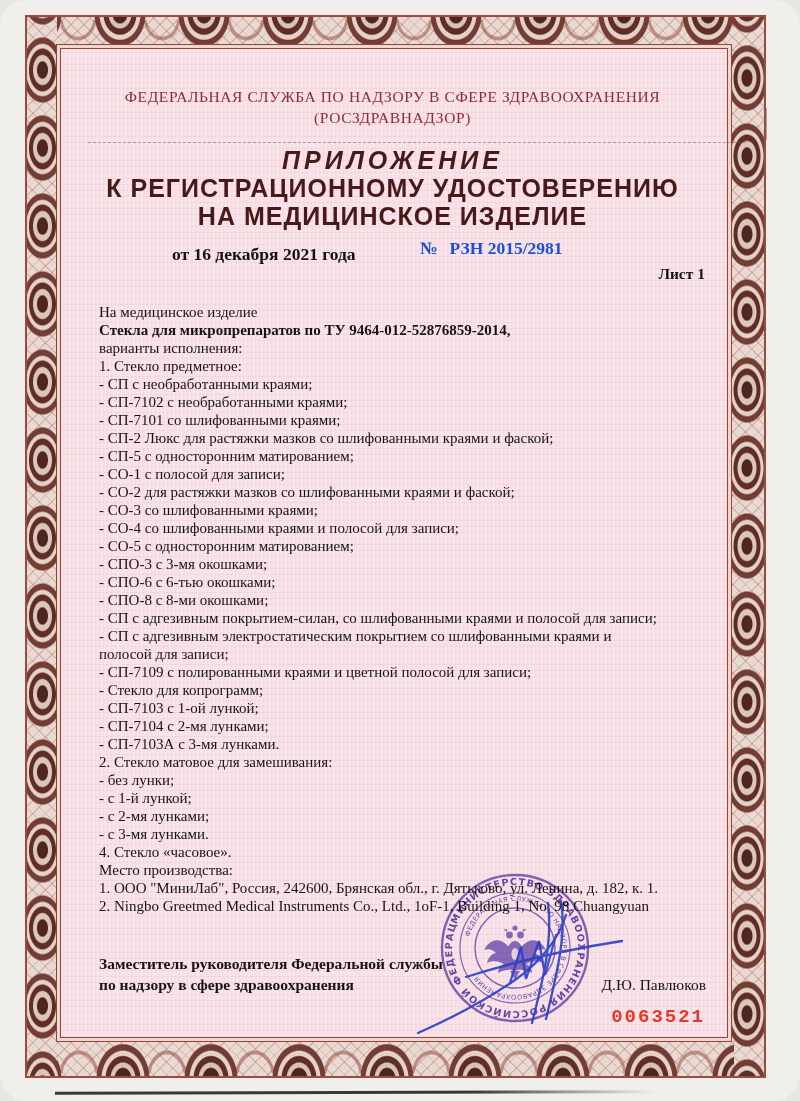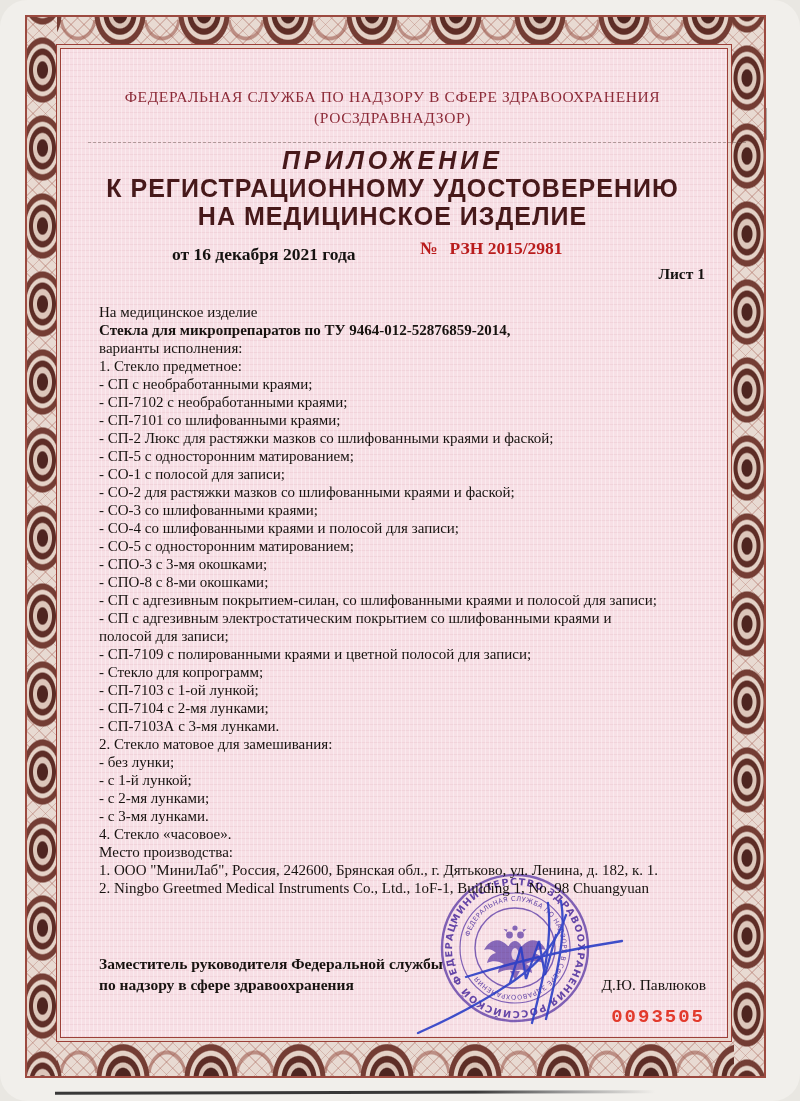--- a/index.html
+++ b/index.html
@@ -55,21 +55,21 @@
   .content{position:absolute;inset:0;z-index:3;}
   .agency{position:absolute;left:70px;right:85px;top:86px;text-align:center;
     color:#8c2b38;font-size:15.5px;line-height:21px;letter-spacing:.6px;}
   .crease-h{position:absolute;left:88px;width:658px;top:142px;border-top:1px dashed rgba(122,102,96,.55);}
   .crease-v{position:absolute;left:766px;top:108px;height:32px;width:1px;background:rgba(95,85,80,.45);}
   .doc-title{position:absolute;left:60px;right:75px;top:146px;text-align:center;
     font-family:"Liberation Sans", sans-serif;font-weight:bold;color:#47191a;
     font-size:25px;line-height:28px;letter-spacing:1px;}
   .doc-title .t1{letter-spacing:4px;font-style:italic;}
   .meta-date{position:absolute;left:172px;top:244px;font-weight:bold;font-size:17.5px;color:#151210;}
-  .meta-num{position:absolute;left:420px;top:238px;font-weight:bold;font-size:17.5px;color:#b91c1c;}
+  .meta-num{position:absolute;left:420px;top:238px;font-weight:bold;font-size:17.5px;color:#1d4ed8;}
   .meta-num .num-val{margin-left:12px;}
   .sheet{position:absolute;left:555px;width:150px;top:265px;text-align:right;
     font-weight:bold;font-size:15.5px;color:#151210;}
   .body-text{position:absolute;left:99px;width:648px;top:303px;
     font-size:15px;line-height:18px;color:#171310;}
   .body-text .line{min-height:18px;}
   .body-text .bold{font-weight:bold;}
   .sig-block{position:absolute;left:99px;width:648px;top:953px;
     font-weight:bold;font-size:15.5px;line-height:21px;color:#171310;}
   .sig-name{position:absolute;right:41px;top:21px;font-weight:normal;font-size:15.5px;}
@@ -128,20 +128,21 @@
       <div class="line">- СП-7102 с необработанными краями;</div>
       <div class="line">- СП-7101 со шлифованными краями;</div>
       <div class="line">- СП-2 Люкс для растяжки мазков со шлифованными краями и фаской;</div>
       <div class="line">- СП-5 с односторонним матированием;</div>
       <div class="line">- СО-1 с полосой для записи;</div>
       <div class="line">- СО-2 для растяжки мазков со шлифованными краями и фаской;</div>
       <div class="line">- СО-3 со шлифованными краями;</div>
       <div class="line">- СО-4 со шлифованными краями и полосой для записи;</div>
       <div class="line">- СО-5 с односторонним матированием;</div>
       <div class="line">- СПО-3 с 3-мя окошками;</div>
+      <div class="line">- СПО-6 с 6-тью окошками;</div>
       <div class="line">- СПО-8 с 8-ми окошками;</div>
       <div class="line">- СП с адгезивным покрытием-силан, со шлифованными краями и полосой для записи;</div>
       <div class="line">- СП с адгезивным электростатическим покрытием со шлифованными краями и</div>
       <div class="line">полосой для записи;</div>
       <div class="line">- СП-7109 с полированными краями и цветной полосой для записи;</div>
       <div class="line">- Стекло для копрограмм;</div>
       <div class="line">- СП-7103 с 1-ой лункой;</div>
       <div class="line">- СП-7104 с 2-мя лунками;</div>
       <div class="line">- СП-7103А с 3-мя лунками.</div>
       <div class="line">2. Стекло матовое для замешивания:</div>
@@ -154,21 +155,21 @@
       <div class="line">1. ООО "МиниЛаб", Россия, 242600, Брянская обл., г. Дятьково, ул. Ленина, д. 182, к. 1.</div>
       <div class="line">2. Ningbo Greetmed Medical Instruments Co., Ltd., 1oF-1, Building 1, No. 98 Chuangyuan</div>
     </div>
 
     <div class="sig-block">
       <div>Заместитель руководителя Федеральной службы</div>
       <div>по надзору в сфере здравоохранения</div>
       <div class="sig-name">Д.Ю. Павлюков</div>
     </div>
 
-    <div class="serial">0093505</div>
+    <div class="serial">0063521</div>
   </div>
 
   <svg class="stamp" viewBox="-87 -87 174 174">
     <g stroke="#6a4fbe" fill="none" opacity=".9">
       <circle r="73" stroke-width="2.4"></circle>
       <circle r="55" stroke-width="1.2"></circle>
       <circle r="40" stroke-width="1.4"></circle>
     </g>
     <defs>
       <path id="ringO" d="M -63 0 A 63 63 0 1 1 63 0 A 63 63 0 1 1 -63 0"></path>

